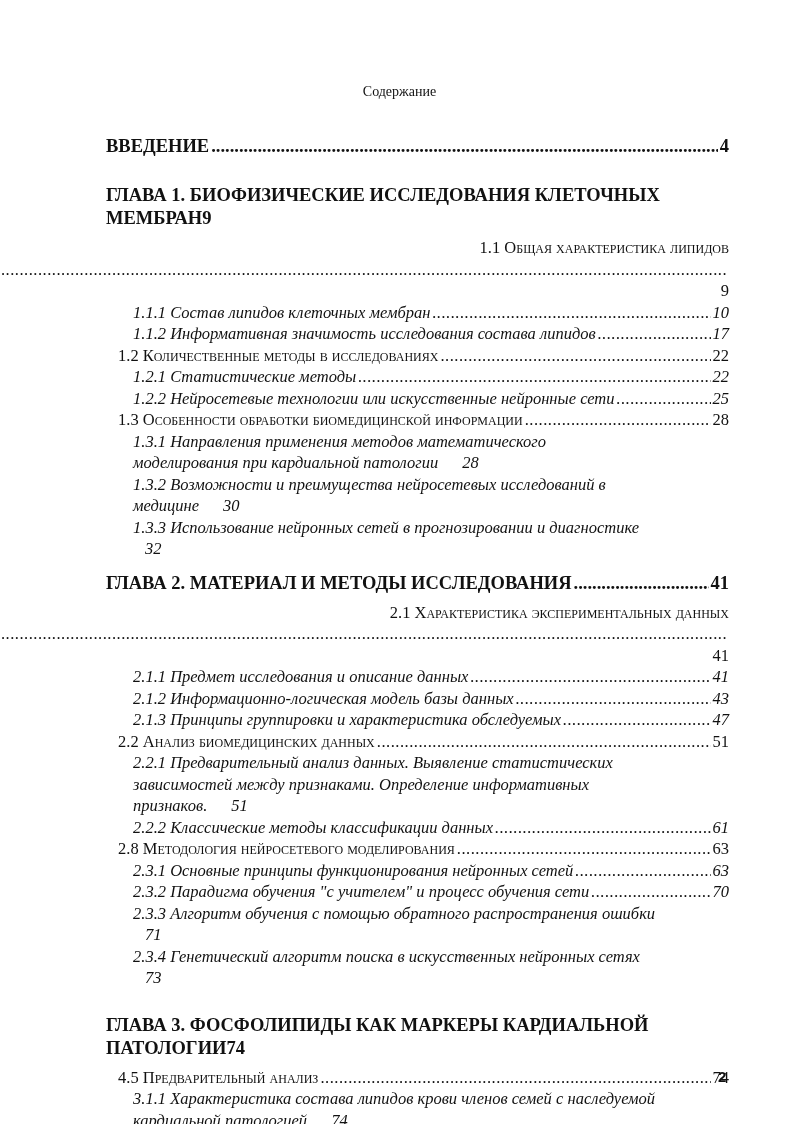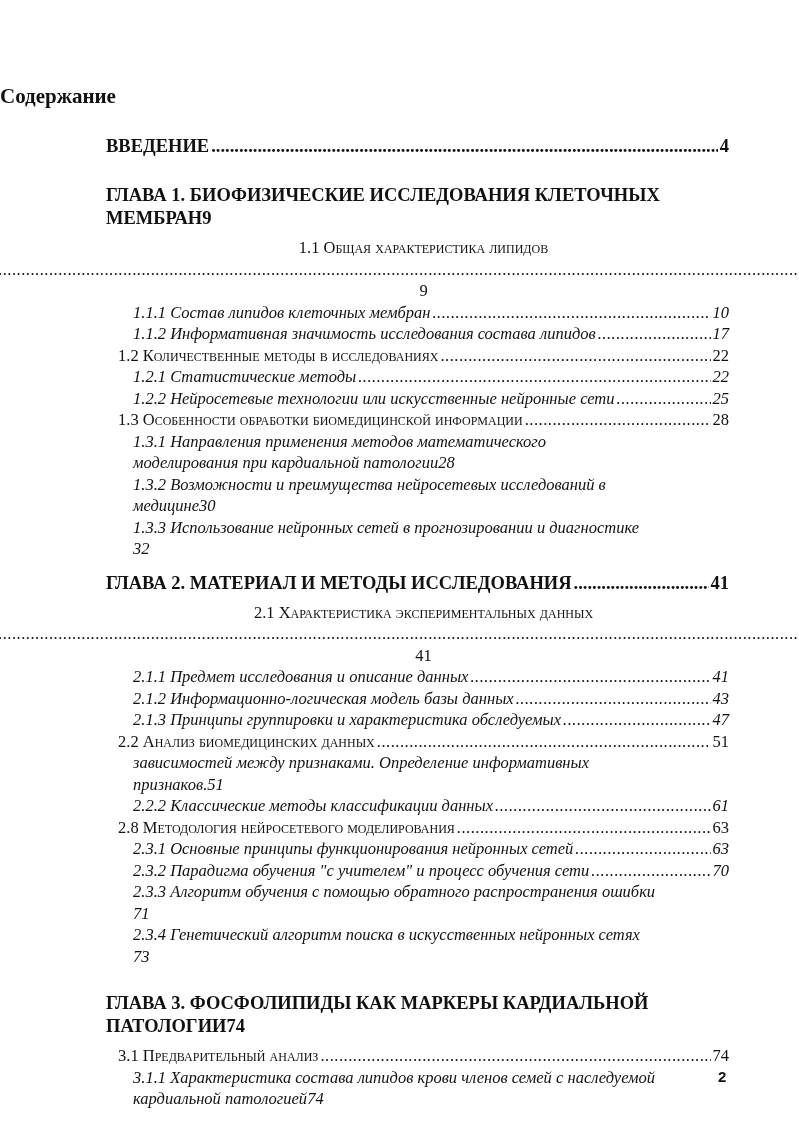--- a/index.html
+++ b/index.html
@@ -1,34 +1,34 @@
 <!DOCTYPE html>
 <html><head>
 <meta charset="utf-8">
 <style>
   html, body { margin: 0; padding: 0; background: #ffffff; }
   body { width: 799px; height: 1124px; position: relative; overflow: hidden; color: #111; font-family: "Liberation Serif", "DejaVu Serif", serif; }
   .page { position: absolute; left: 0; top: 0; width: 799px; height: 1124px; }
-  .title { position: absolute; left: 0; width: 799px; top: 84px; text-align: left; font-weight: bold; font-size: 21px; }
+  .title { position: absolute; left: 0; width: 799px; top: 84px; text-align: center; font-weight: normal; font-size: 14px; }
   .toc { position: absolute; left: 106px; width: 623px; top: 135px; }
-  .entry { position: relative; display: flex; align-items: center; }
+  .entry { position: relative; display: flex; align-items: flex-end; }
   .entry .txt { white-space: normal; }
   .entry .lead { flex: 1; overflow: hidden; white-space: nowrap; margin: 0 2px; }
   .entry .lead::before { content: "................................................................................................................................................................................................................................................................................................................................................"; letter-spacing: 0.5px; }
   .entry .pg { white-space: nowrap; }
   .chapter { font-weight: bold; font-size: 18.5px; line-height: 23px; }
   .chapter .lead::before { letter-spacing: 0px; }
   .sec { font-size: 16.5px; line-height: 21.5px; padding-left: 12px; font-variant: small-caps; }
   .sec .pg, .sec .lead { font-variant: normal; }
   .sub { font-size: 16.5px; line-height: 21.5px; font-style: italic; padding-left: 27px; }
   .sub .pg { font-style: italic; }
   .wrap { display: block; }
   .wrap .line1 { display: block; }
   .wrap .line2 { display: flex; }
-  .sub.wrap .line2 { padding-left: 0; }
+  .sub.wrap .line2 { padding-left: 0; gap: 12px; }
   .pagenum { position: absolute; left: 718px; top: 1068px; font-size: 15px; font-weight: bold; font-family: "Liberation Sans", sans-serif; }
 </style>
 </head>
 <body>
 
 <div class="page">
   <div class="title">Содержание</div>
 
   <div class="toc">
 
@@ -131,20 +131,21 @@
       <span class="txt">2.1.3 Принципы группировки и характеристика обследуемых</span>
       <span class="lead"></span>
       <span class="pg">47</span>
     </div>
     <div class="entry sec">
       <span class="txt">2.2 Анализ биомедицинских данных</span>
       <span class="lead"></span>
       <span class="pg">51</span>
     </div>
     <div class="sub wrap">
+      <span class="line1">2.2.1 Предварительный анализ данных. Выявление статистических</span>
       <span class="line1">зависимостей между признаками. Определение информативных</span>
       <div class="line2">
         <span class="txt">признаков.</span>
         <span class="lead"></span>
         <span class="pg">51</span>
       </div>
     </div>
     <div class="entry sub">
       <span class="txt">2.2.2 Классические методы классификации данных</span>
       <span class="lead"></span>
@@ -183,21 +184,21 @@
     <div class="chapter wrap" style="margin-top:25px;">
       <span class="line1">ГЛАВА 3. ФОСФОЛИПИДЫ КАК МАРКЕРЫ КАРДИАЛЬНОЙ</span>
       <div class="line2">
         <span class="txt">ПАТОЛОГИИ</span>
         <span class="lead"></span>
         <span class="pg">74</span>
       </div>
     </div>
 
     <div class="entry sec" style="margin-top:7px;">
-      <span class="txt">3.1 Предварительный анализ</span>
+      <span class="txt">4.5 Предварительный анализ</span>
       <span class="lead"></span>
       <span class="pg">74</span>
     </div>
     <div class="sub wrap">
       <span class="line1">3.1.1 Характеристика состава липидов крови членов семей с наследуемой</span>
       <div class="line2">
         <span class="txt">кардиальной патологией</span>
         <span class="lead"></span>
         <span class="pg">74</span>
       </div>

